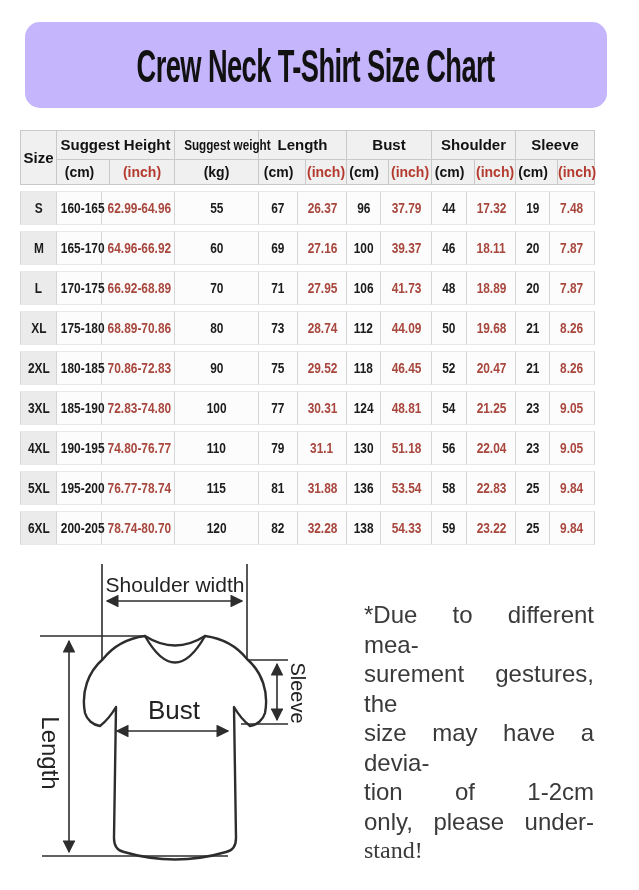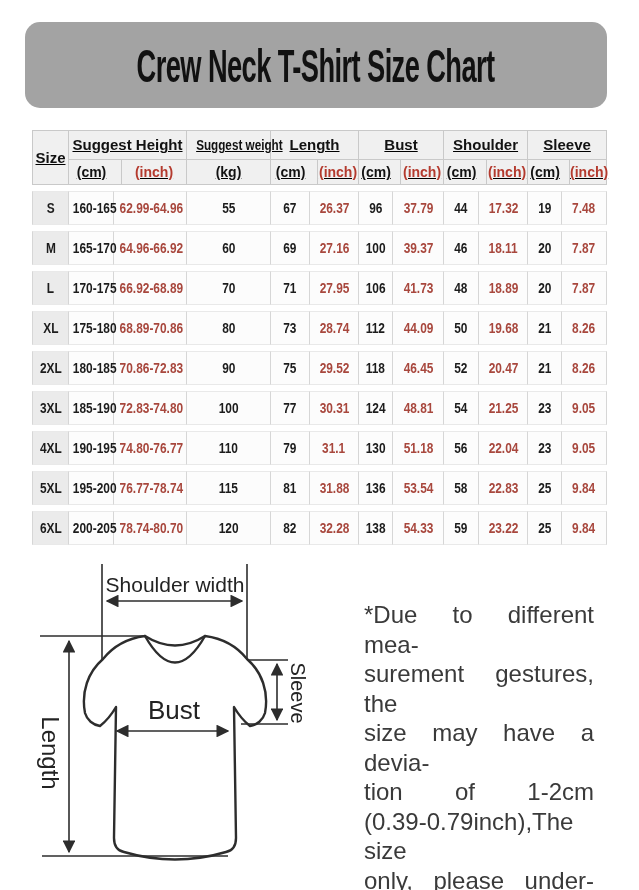--- a/index.html
+++ b/index.html
@@ -1,29 +1,29 @@
 <!DOCTYPE html>
 <html><head>
 <meta charset="utf-8">
 <style>
   html,body{margin:0;padding:0;background:#ffffff;}
   body{width:639px;height:890px;position:relative;overflow:hidden;
        font-family:"Liberation Sans","DejaVu Sans",sans-serif;}
 
   
   .banner{position:absolute;left:25px;top:22px;width:582px;height:86px;
-          background:#a3a3a3;border-radius:15px;
+          background:#c4b5fd;border-radius:15px;
           display:flex;align-items:center;justify-content:center;}
   .banner-text{font-size:47px;font-weight:700;color:#111;letter-spacing:-1px;
                white-space:nowrap;transform:scaleX(0.58);transform-origin:50% 50%;}
 
   
-  table.size-chart{position:absolute;left:32px;top:124px;width:575px;
+  table.size-chart{position:absolute;left:20px;top:124px;width:575px;
                    border-collapse:separate;border-spacing:0 6px;
-                   table-layout:fixed;text-decoration:underline;}
+                   table-layout:fixed;}
   table.size-chart th,table.size-chart td{box-sizing:border-box;padding:0;}
 
   thead th{background:#f0f0f0;border-top:1px solid #c9c9c9;border-bottom:1px solid #c9c9c9;
            border-right:1px solid #c9c9c9;font-size:15px;font-weight:700;color:#121212;
            height:53px;vertical-align:middle;}
   thead th:first-child{border-left:1px solid #c9c9c9;}
   .h-top{height:28px;line-height:28px;text-align:center;white-space:nowrap;}
   .h-top.condense{transform:scaleX(0.78);transform-origin:50% 50%;}
   .h-sub{display:flex;border-top:1px solid #c9c9c9;height:24px;gap:7px;}
   .h-sub span{display:block;line-height:24px;text-align:center;font-size:14px;}
@@ -305,17 +305,16 @@
       <line x1="262" y1="108" x2="262" y2="164" marker-start="url(#arr)" marker-end="url(#arr)"></line>
     </g>
     <text class="svg-label" x="281" y="137" text-anchor="middle" font-size="20" transform="rotate(90 281 137)" dominant-baseline="middle">Sleeve</text>
   </svg>
 
   <div class="note">
       <div class="note-line">*Due to different mea-</div>
       <div class="note-line">surement gestures, the</div>
       <div class="note-line">size may have a devia-</div>
       <div class="note-line">tion of 1-2cm</div>
-      <div class="note-line">(0.39-0.79inch),The size</div>
       <div class="note-line">only, please under-</div>
       <div class="note-line last">stand!</div>
     </div>
 </div>
 
 </body></html>

